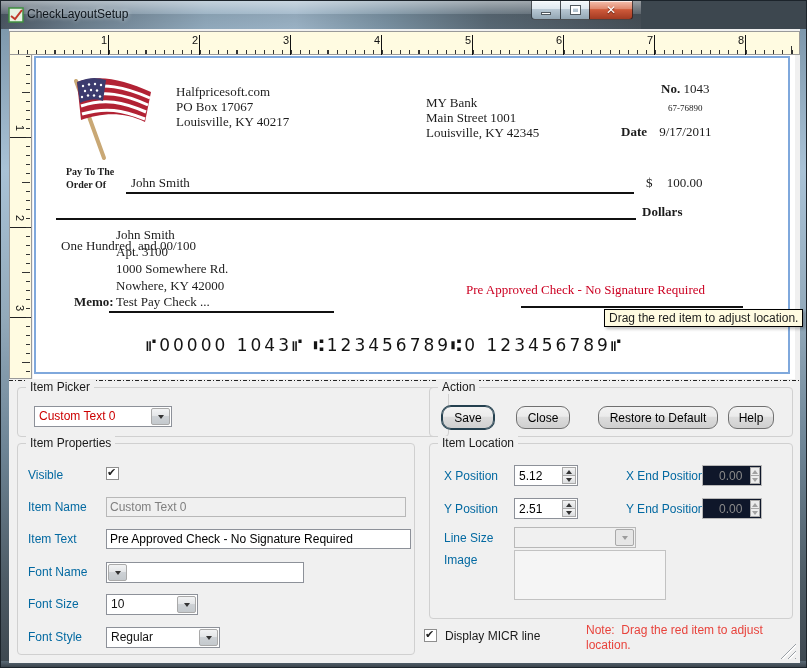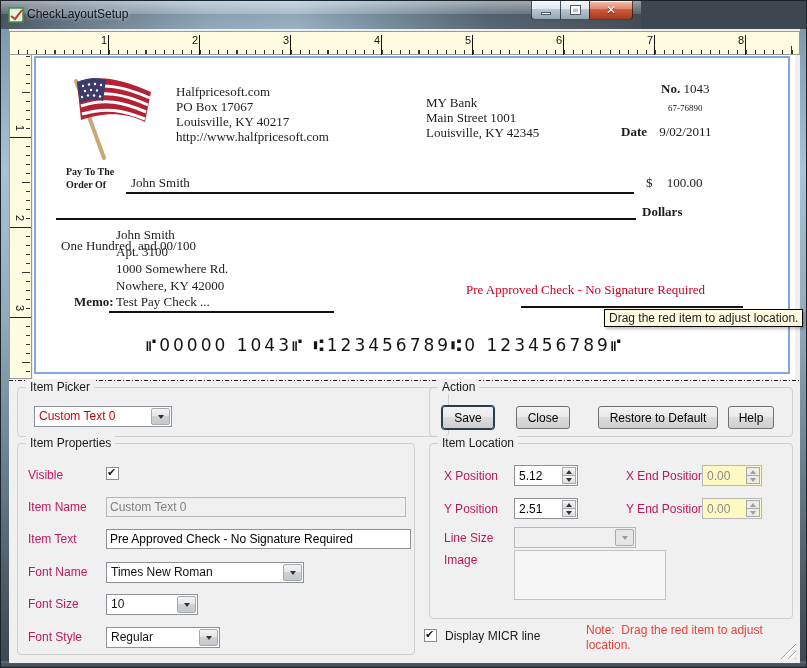--- a/index.html
+++ b/index.html
@@ -69,21 +69,21 @@
     font-family:"Liberation Sans",sans-serif;font-size:12px;white-space:nowrap;
     box-shadow:2px 2px 3px rgba(0,0,0,.25);}
   .micr{font-family:"DejaVu Sans",sans-serif;font-size:17px;letter-spacing:3px;color:#141414;}
 
   
   .separator{position:absolute;left:0;top:351px;width:791px;height:1px;
     background:repeating-linear-gradient(90deg,#222 0 4px,transparent 4px 6px,#222 6px 7px,transparent 7px 9px);}
   .panel{position:absolute;left:0;top:353px;width:791px;height:281px;background:#f0f0f0;}
   .gb{position:absolute;border:1px solid #d0d0d0;border-radius:4px;box-sizing:border-box;}
   .gb-label{position:absolute;top:-8px;left:8px;background:#f0f0f0;padding:0 4px;color:#1a1a1a;}
-  .lbl{position:absolute;color:#be185d;}
+  .lbl{position:absolute;color:#0369a1;}
 
   .tfield{position:absolute;height:20px;box-sizing:border-box;border:1px solid #8d9199;background:#fff;
     font-family:"Liberation Sans",sans-serif;font-size:12px;color:#000;padding:0 3px;}
   .tfield:disabled,.tfield.disabled{background:#f0f0f0;color:#7f7f7f;border-color:#b8b8b8;}
 
   .combo{position:absolute;height:21px;box-sizing:border-box;border:1px solid #8d9199;background:#fff;display:flex;}
   .combo-val{flex:1;line-height:19px;padding-left:4px;overflow:hidden;white-space:nowrap;}
   .combo-btn{width:17px;margin:1px;border:1px solid #a9a9a9;border-radius:2px;display:flex;align-items:center;justify-content:center;
     background:linear-gradient(180deg,#f2f3f4,#e4e6e8 45%,#ced2d6 46%,#c4c9cd);}
   .combo.disabled{background:#f0f0f0;border-color:#b8b8b8;}
@@ -93,27 +93,27 @@
   .tri-dn{width:0;height:0;border-left:3.5px solid transparent;border-right:3.5px solid transparent;border-top:4px solid #333;}
   .tri-up{width:0;height:0;border-left:3px solid transparent;border-right:3px solid transparent;border-bottom:4px solid #333;}
 
   .spin{position:absolute;height:21px;box-sizing:border-box;border:1px solid #8d9199;background:#fff;display:flex;}
   .spin-val{flex:1;border:none;background:transparent;font-family:"Liberation Sans",sans-serif;font-size:12px;
     padding:0 0 0 4px;width:30px;color:#000;}
   .spin-btns{width:14px;display:flex;flex-direction:column;margin:1px;}
   .spin-b{flex:1;border:1px solid #a9a9a9;display:flex;align-items:center;justify-content:center;
     background:linear-gradient(180deg,#f4f4f4,#dcdee0);}
   .spin-b.dn{border-top:none;}
-  .spin.disabled{background:#fef9c3;border-color:#b8b8b8;}
+  .spin.disabled{background:#0f172a;border-color:#b8b8b8;padding-left:12px;}
   .spin.disabled .spin-val{color:#8a8a8a;}
   .spin.disabled .spin-b{background:#ececec;}
   .spin.disabled .tri-up{border-bottom-color:#a0a0a0;}
   .spin.disabled .tri-dn{border-top-color:#a0a0a0;}
 
-  .btn{position:absolute;height:23px;box-sizing:border-box;border:1px solid #707070;border-radius:3px;
+  .btn{position:absolute;height:23px;box-sizing:border-box;border:1px solid #707070;border-radius:9px;
     background:linear-gradient(180deg,#f2f2f2,#ebebeb 45%,#dddddd 46%,#cfcfcf);
     font-family:"Liberation Sans",sans-serif;font-size:12px;color:#000;text-align:center;line-height:21px;}
   .btn.default{border-color:#24404f;box-shadow:0 0 0 1px #24404f;}
 
   .cb{position:absolute;width:13px;height:13px;background:#fff;border:1px solid #8e8e8e;box-sizing:border-box;}
   .cb.checked::after{content:"\2714";position:absolute;left:0px;top:-2px;font-size:11px;font-weight:bold;color:#222;}
   .cb-row-label{position:absolute;color:#1a1a1a;}
 
   .imgbox{position:absolute;border:1px solid #c2c2c2;background:#f5f5f5;}
   .note{position:absolute;color:#e8433c;white-space:pre-wrap;line-height:15px;}
@@ -190,37 +190,36 @@
               <circle cx="27" cy="21.5" r="1.2"></circle>
               <circle cx="33" cy="21.5" r="1.2"></circle>
               <circle cx="39" cy="22.5" r="1.2"></circle>
           </g>
         </svg>
 
         <div class="abs" style="left:140px;top:26px;">
             <div class="serif-line" style="--i: 0;">Halfpricesoft.com</div>
             <div class="serif-line" style="--i: 1;">PO Box 17067</div>
             <div class="serif-line" style="--i: 2;">Louisville, KY 40217</div>
-            <div class="serif-line" style="--i: 3;">http://www.halfpricesoft.com</div>
           </div>
 
         <div class="abs" style="left:390px;top:37px;">
             <div class="serif-line" style="--i: 0;">MY Bank</div>
             <div class="serif-line" style="--i: 1;">Main Street 1001</div>
             <div class="serif-line" style="--i: 2;">Louisville, KY 42345</div>
           </div>
 
         <div class="abs" style="left:625px;top:23px;">
           <span class="bold">No.</span>
           <span>1043</span>
         </div>
         <div class="abs" style="left:632px;top:45px;font-size:9px;">67-76890</div>
         <div class="abs" style="left:585px;top:66px;">
           <span class="bold">Date</span>
-          <span style="margin-left:9px;">9/02/2011</span>
+          <span style="margin-left:9px;">9/17/2011</span>
         </div>
 
         <div class="abs bold" style="left:30px;top:107px;font-size:10px;line-height:13px;">
           <div>Pay To The</div>
           <div>Order Of</div>
         </div>
         <div class="abs" style="left:95px;top:117px;">John Smith</div>
         <div class="rule" style="left:90px;top:134px;width:508px;"></div>
         <div class="abs" style="left:610px;top:117px;">
           <span>$</span>
@@ -279,21 +278,20 @@
         <div class="cb checked" style="left:88px;top:23px;"></div>
 
         <span class="lbl" style="left:10px;top:56px;">Item Name</span>
         <input class="tfield" disabled="" style="left: 88px; top: 53px; width: 300px;" value="Custom Text 0">
 
         <span class="lbl" style="left:10px;top:88px;">Item Text</span>
         <input class="tfield" style="left: 88px; top: 85px; width: 305px;" value="Pre Approved Check - No Signature Required">
 
         <span class="lbl" style="left:10px;top:121px;">Font Name</span>
         <div class="combo" style="left:88px;top:118px;width:198px;">
-          <span class="combo-val">Times New Roman</span>
           <span class="combo-btn">
               <i class="tri-dn"></i>
             </span>
         </div>
 
         <span class="lbl" style="left:10px;top:153px;">Font Size</span>
         <div class="combo" style="left:88px;top:150px;width:92px;">
           <span class="combo-val">10</span>
           <span class="combo-btn">
               <i class="tri-dn"></i>

